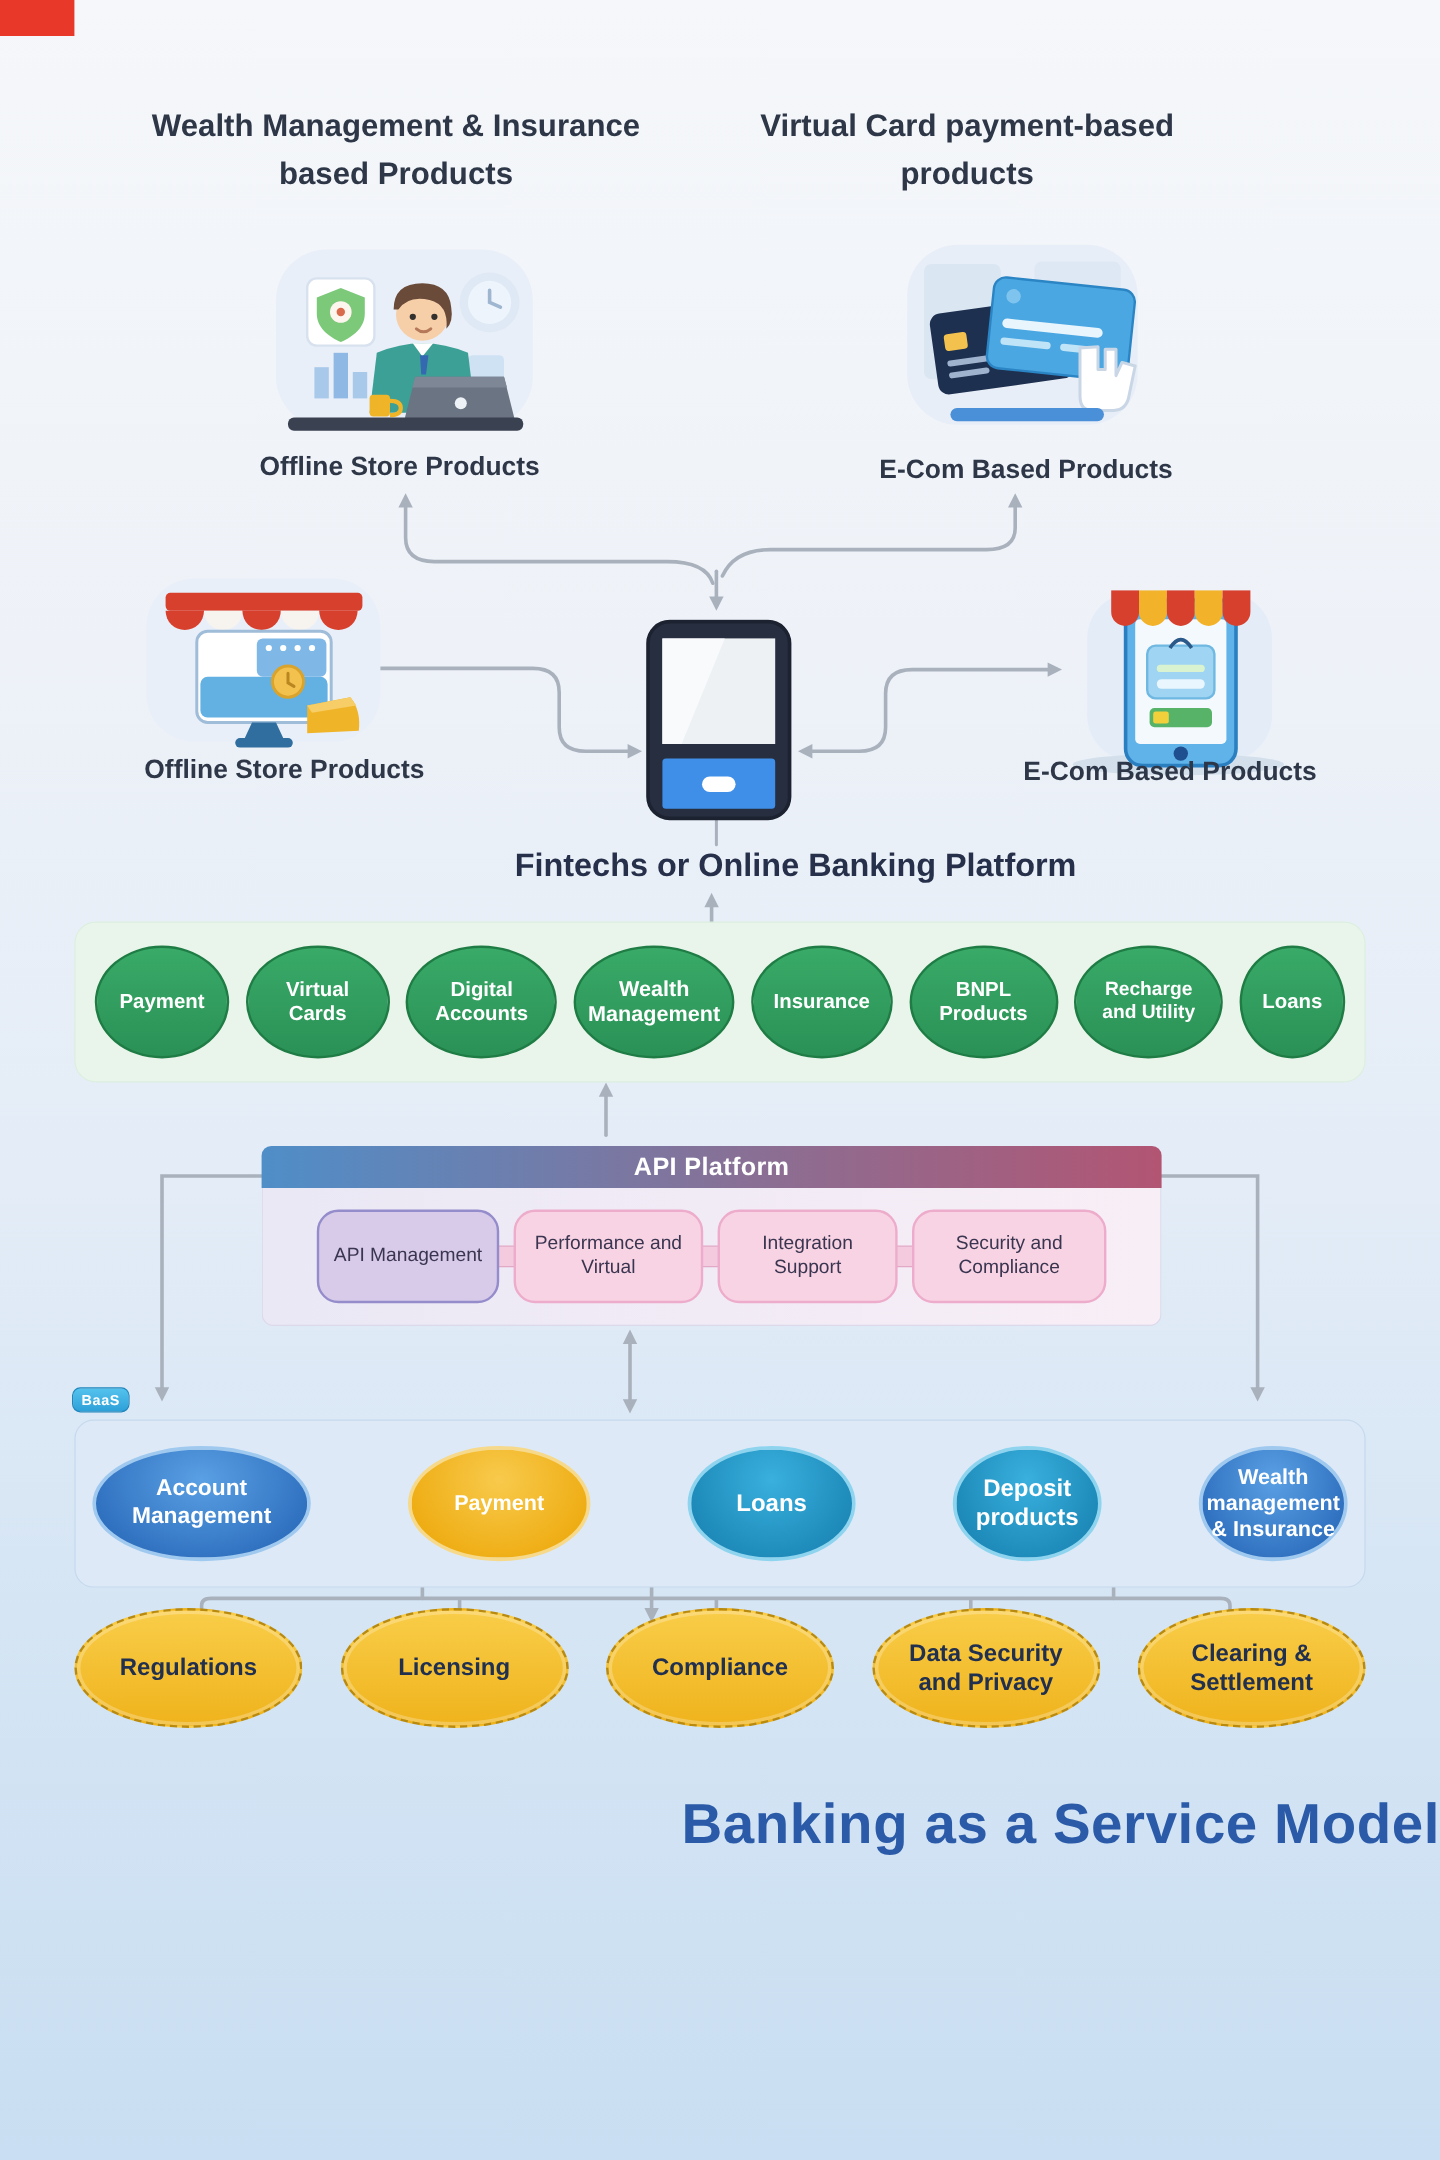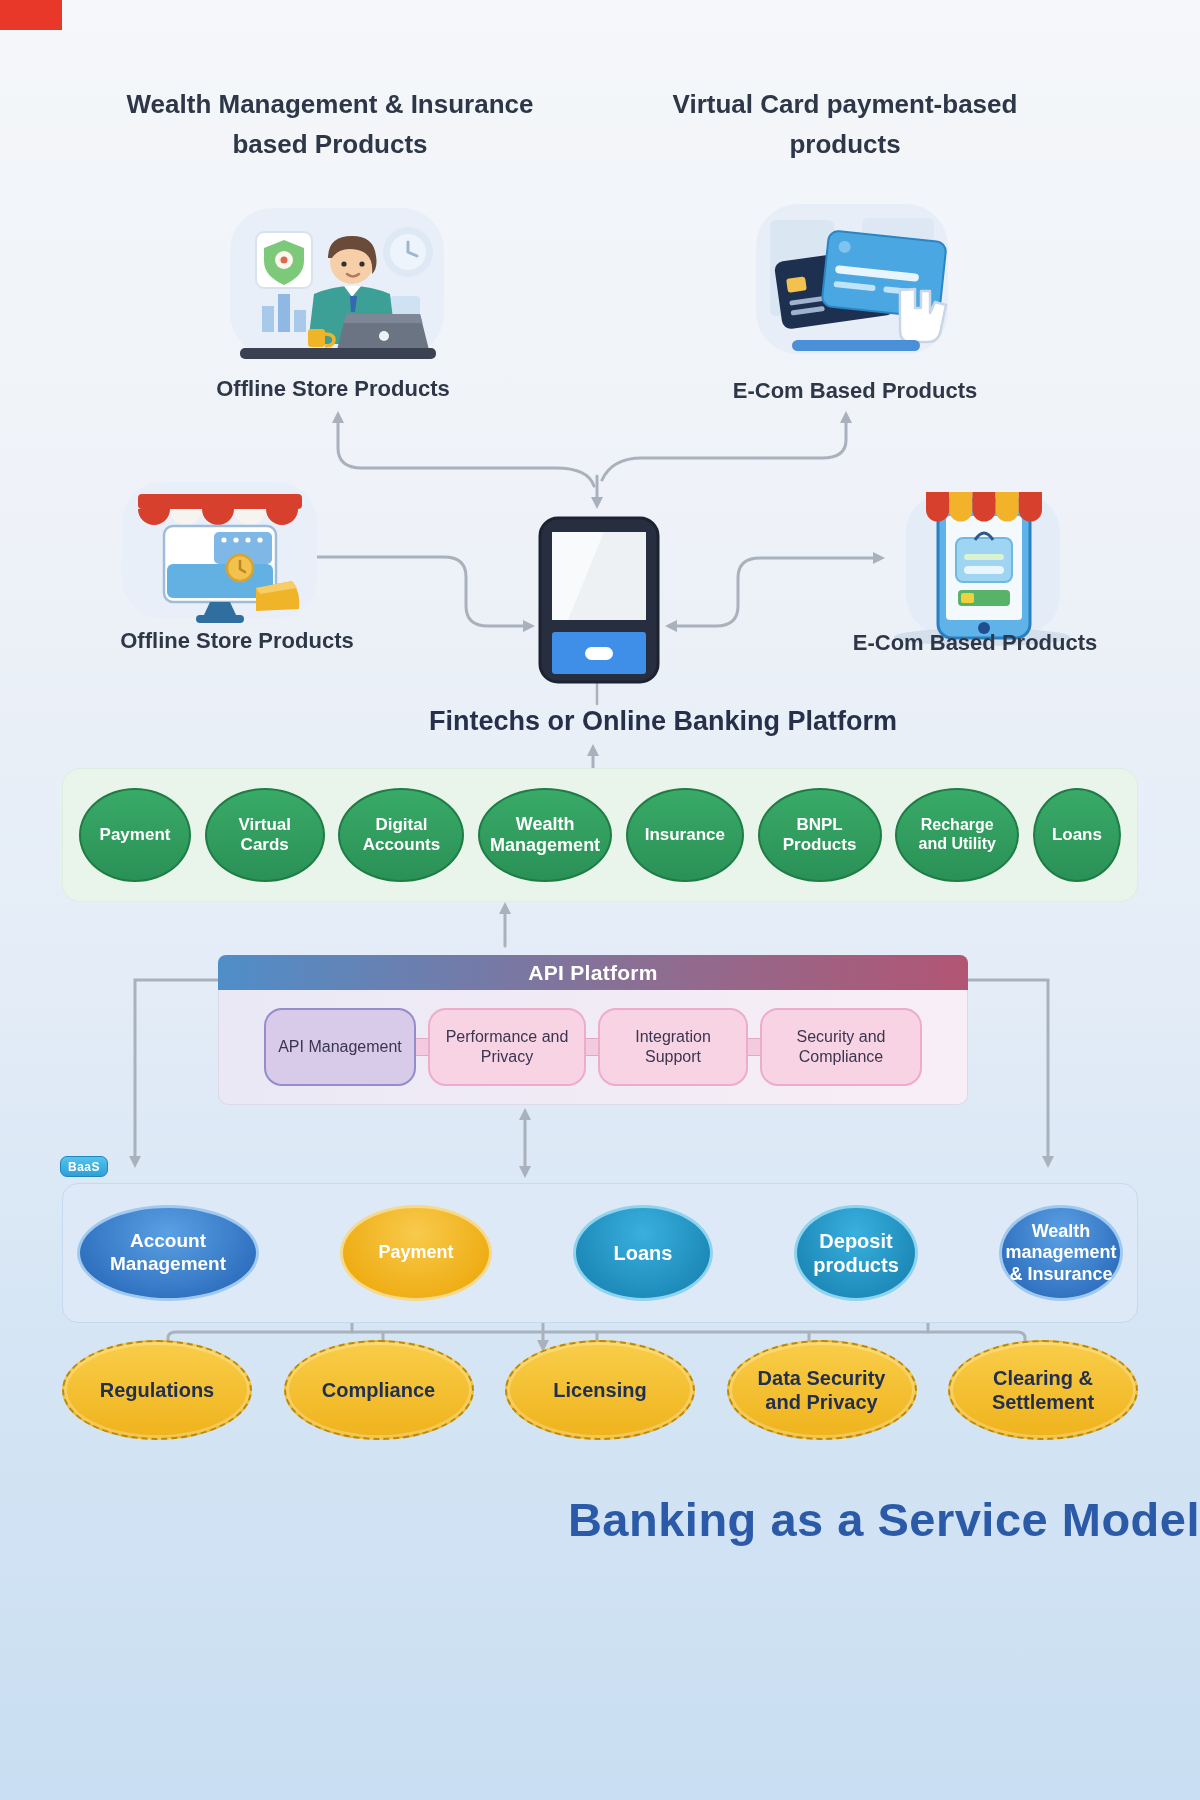--- a/index.html
+++ b/index.html
@@ -7,21 +7,21 @@
     position:relative; width:1200px; height:1800px; overflow:hidden;
     font-family:"Liberation Sans", sans-serif;
     background:linear-gradient(180deg,#f5f7fa 0%, #eef2f8 30%, #e3ecf7 55%, #d5e5f4 75%, #c9def2 100%);
   }
   .abs { position:absolute; }
   .red-corner { left:0; top:0; width:62px; height:30px; background:#e8382a; }
   .arrows { left:0; top:0; width:1200px; height:1800px; pointer-events:none; }
 
   .heading { font-weight:700; font-size:26px; line-height:1.55; color:#2e3747; text-align:center; }
   .h-left  { left:110px; top:84px;  width:440px; }
-  .h-right { left:625px; top:84px;  width:440px; }
+  .h-right { left:586px; top:84px;  width:440px; }
 
   .caption { font-weight:700; font-size:22px; color:#2e3747; text-align:center; }
   .cap-a { left:183px; top:376px; width:300px; }
   .cap-b { left:705px; top:378px; width:300px; }
   .cap-c { left:87px;  top:628px; width:300px; }
   .cap-d { left:825px; top:630px; width:300px; }
   .fintechs { left:297px; top:706px; width:600px; font-size:27px; font-weight:700; color:#26304a; text-align:right; }
 
   .illus-a { left:212px; top:196px; width:250px; height:168px; }
   .illus-b { left:742px; top:194px; width:220px; height:170px; }
@@ -290,40 +290,40 @@
     <div class="g-oval">Recharge and Utility</div>
     <div class="g-oval">Loans</div>
   </div>
 
   <div class="abs api-bar">
     <span>API Platform</span>
   </div>
   <div class="abs api-panel">
     <div class="api-box lav">API Management</div>
     <div class="api-link"></div>
-    <div class="api-box pink p1">Performance and Privacy</div>
+    <div class="api-box pink p1">Performance and Virtual</div>
     <div class="api-link"></div>
     <div class="api-box pink p2">Integration Support</div>
     <div class="api-link"></div>
     <div class="api-box pink p3">Security and Compliance</div>
   </div>
 
   <div class="abs baas-badge">BaaS</div>
 
   <div class="abs core-band">
     <div class="c-oval v-blue">Account Management</div>
     <div class="c-oval v-yellow">Payment</div>
     <div class="c-oval v-teal">Loans</div>
     <div class="c-oval v-teal">Deposit products</div>
     <div class="c-oval v-blue">Wealth management &amp; Insurance</div>
   </div>
 
   <div class="abs compliance-row">
     <div class="y-oval">Regulations</div>
+    <div class="y-oval">Licensing</div>
     <div class="y-oval">Compliance</div>
-    <div class="y-oval">Licensing</div>
     <div class="y-oval">Data Security and Privacy</div>
     <div class="y-oval">Clearing &amp; Settlement</div>
   </div>
 
   <div class="abs main-title">Banking as a Service Model</div>
 
 </div>
 
 </body></html>

